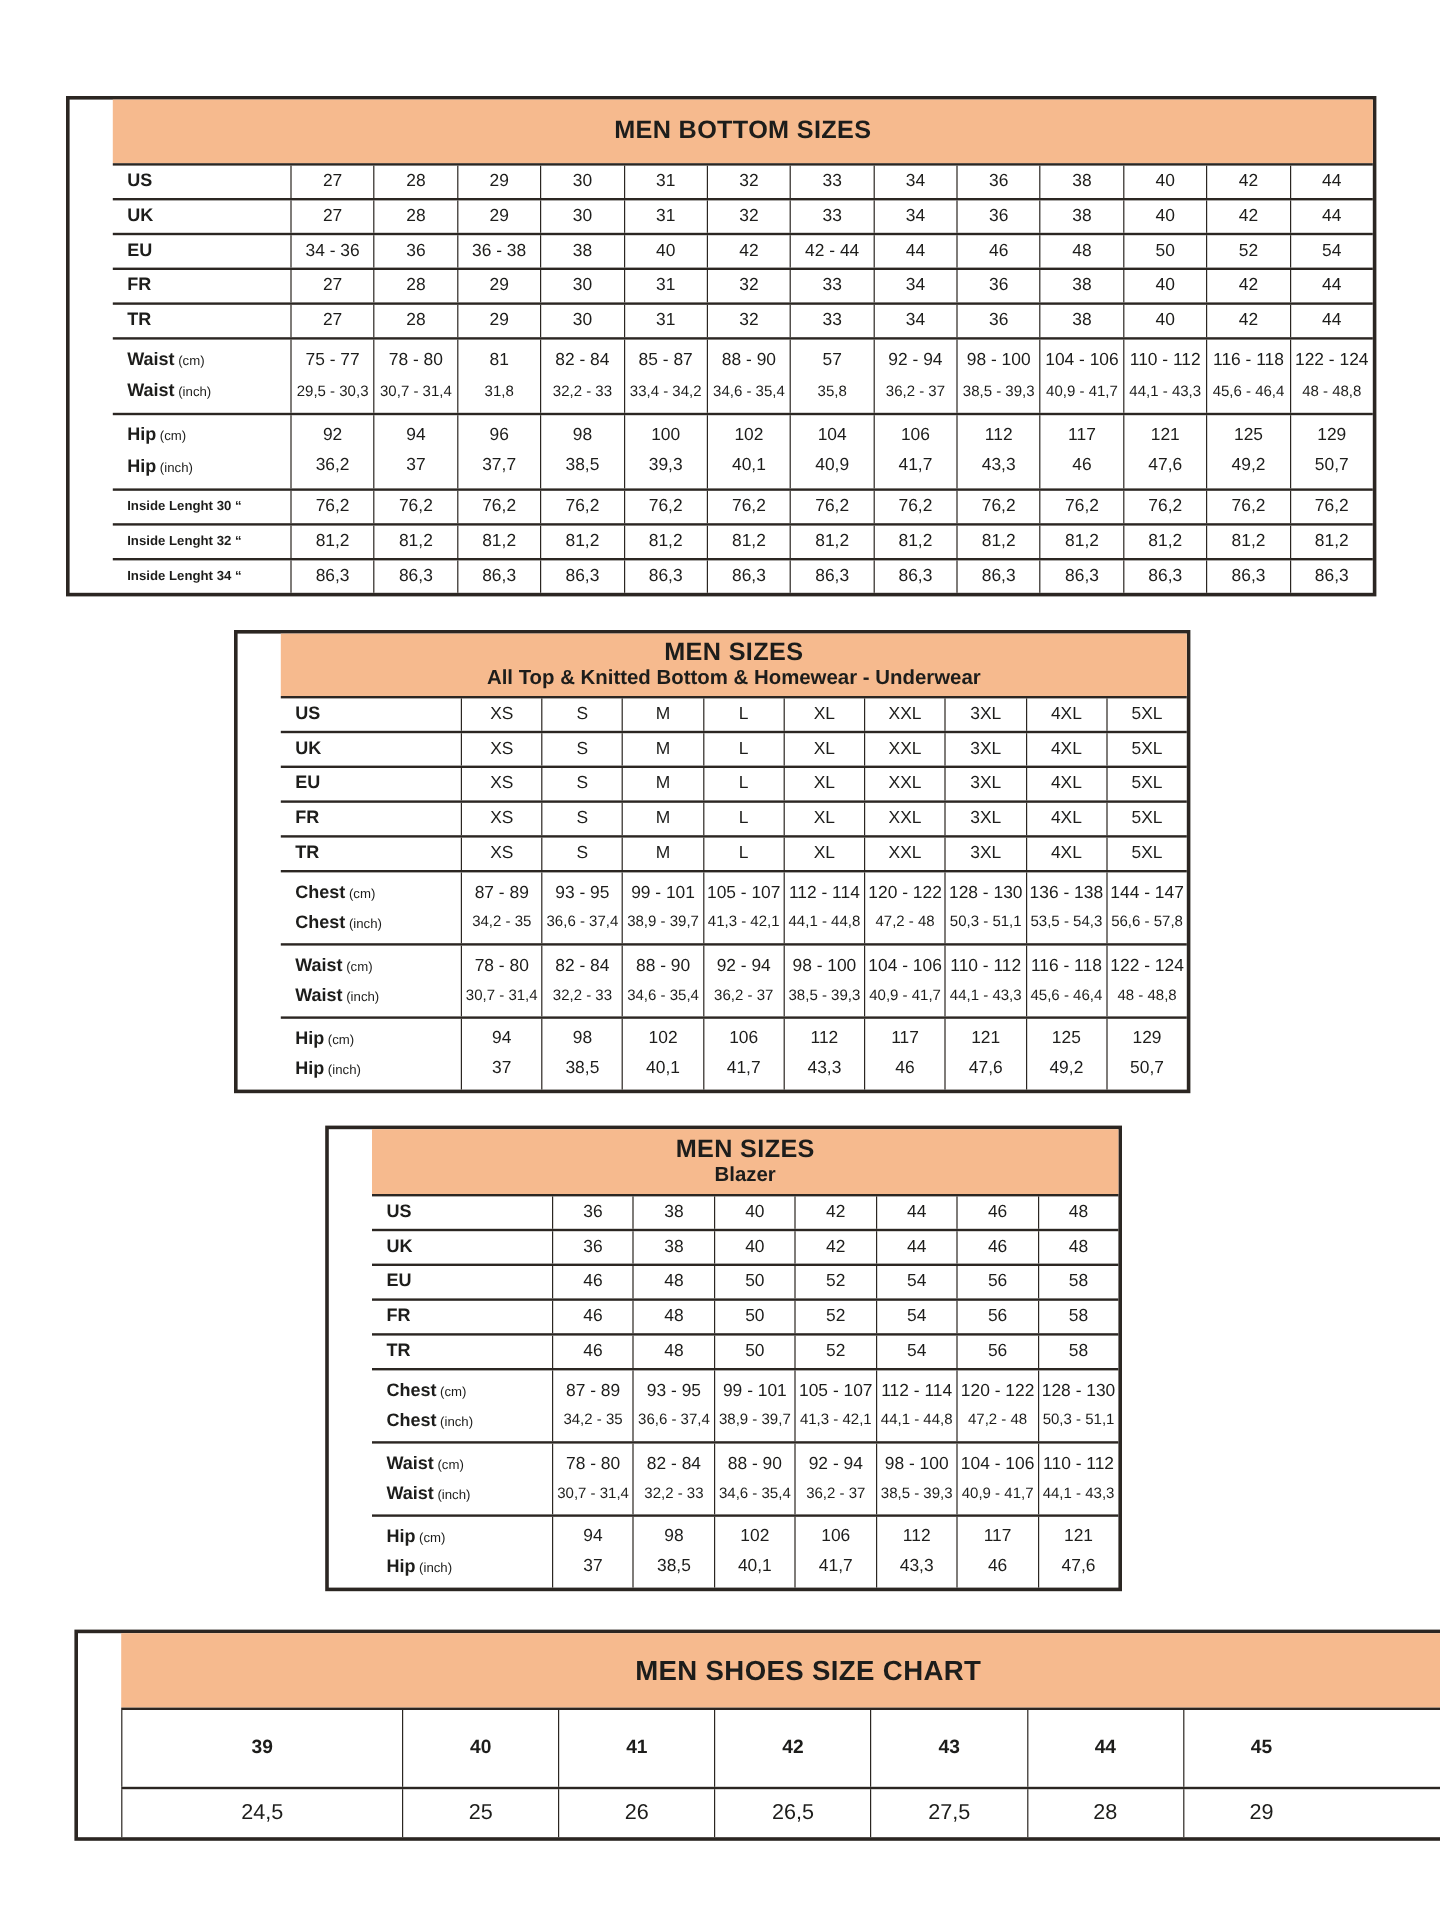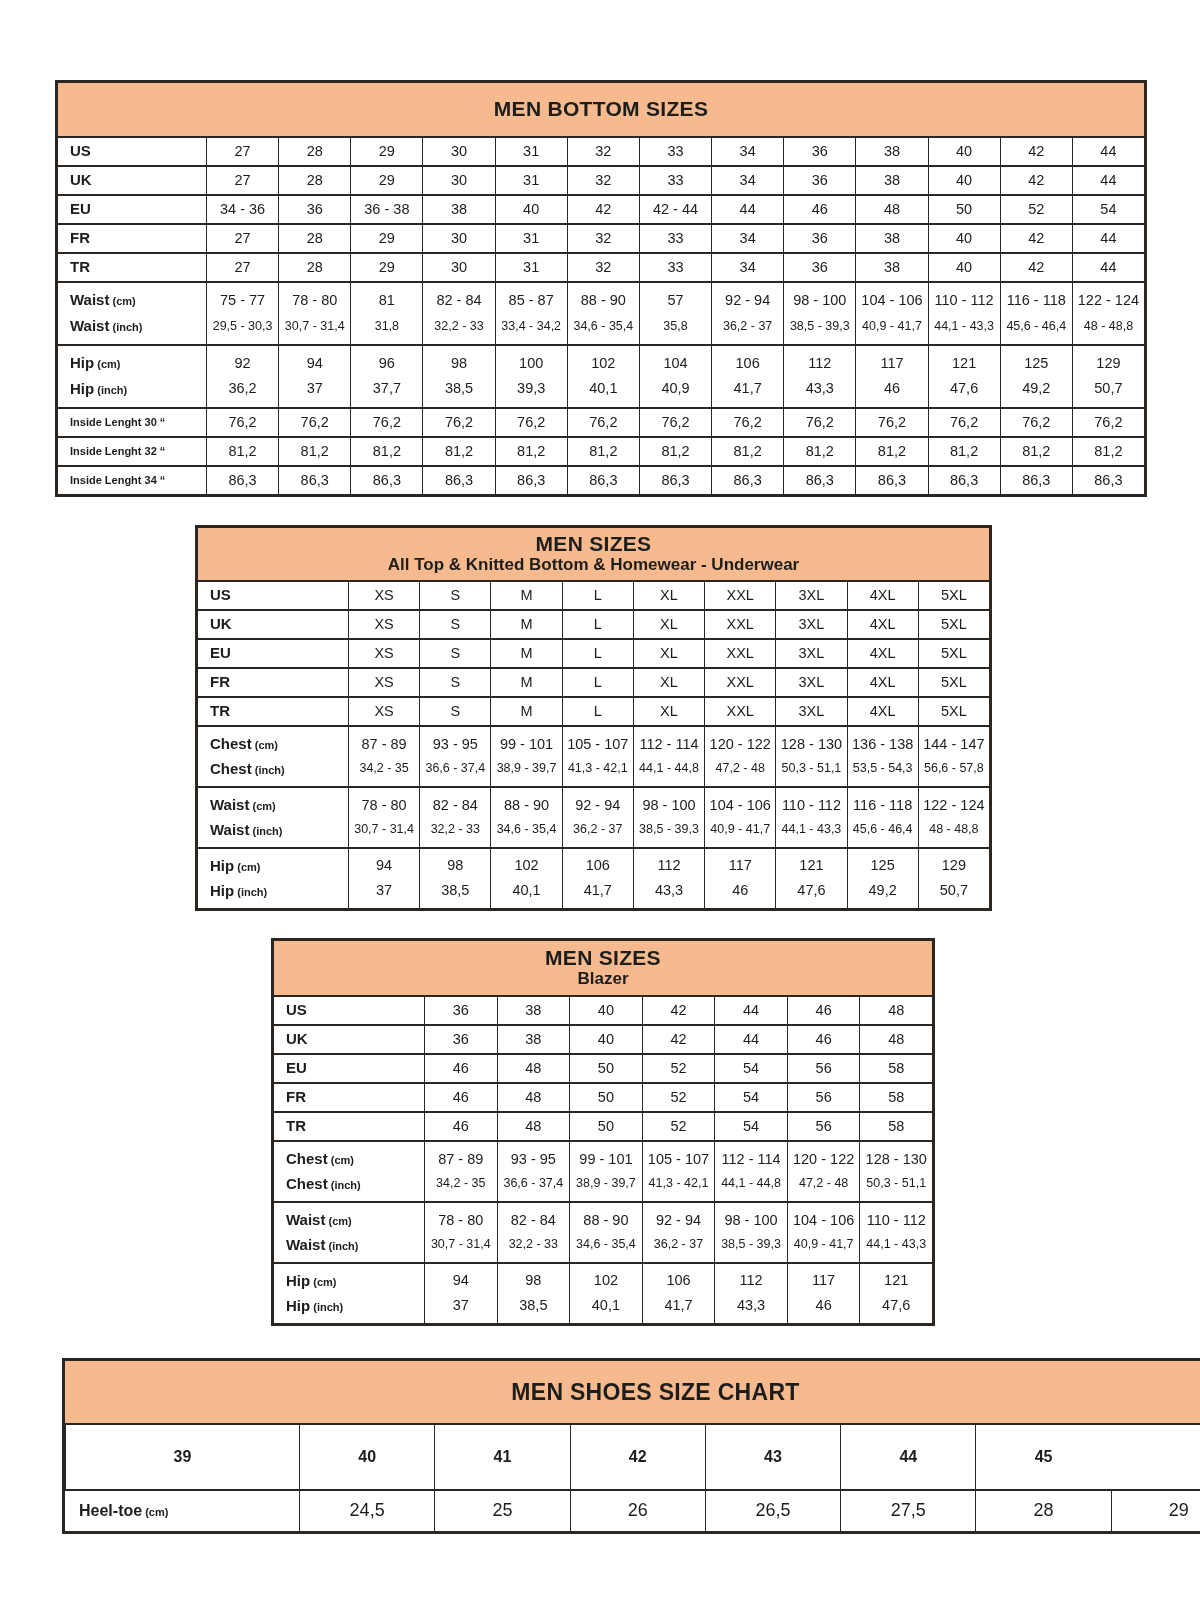--- a/index.html
+++ b/index.html
@@ -8,20 +8,21 @@
     background:var(--page-bg,#ffffff);
     font-family:"Liberation Sans",sans-serif;
     color:var(--text,#1d1d1b);
     overflow:hidden;
   }
   .size-table{
     position:absolute;
     box-sizing:border-box;
     border:3px solid var(--border,#2b2622);
     background:#fff;
+    padding-left:36px;
   }
   .t1{left:55px;top:80px;width:1092px;--labelw:148px;}
   .t2{left:195px;top:525px;width:797px;--labelw:150px;}
   .t3{left:271px;top:938px;width:664px;--labelw:150px;}
   .t4{left:62px;top:1358px;width:1187px;--labelw:234px;}
 
   .band{
     background:var(--header-fill,#f6ba8e);
     display:flex;flex-direction:column;align-items:center;justify-content:center;
     box-sizing:border-box;
@@ -52,21 +53,21 @@
   }
   .label-cell{align-items:flex-start;padding-left:12px;text-align:right;}
   .t4 .label-cell{padding-left:14px;}
   .value-cell{
     align-items:center;
     border-left:1.5px solid var(--border,#2b2622);
   }
   .lbl{font-weight:bold;font-size:15px;line-height:1.1;white-space:nowrap;}
   .lbl.sm{font-size:11px;}
   .t4 .lbl{font-size:16px;}
-  .unit{font-size:11px;font-weight:bold;}
+  .unit{font-size:11px;font-weight:normal;}
   .val{line-height:1.1;white-space:nowrap;text-align:center;}
   .val.plain{font-size:14.5px;}
   .val.inch{font-size:12.5px;}
   .val.bold{font-size:16px;font-weight:bold;}
   .t4 .val.plain{font-size:18px;text-align:center;}
 </style>
 </head>
 <body>
 
 <div class="page">
@@ -1094,23 +1095,20 @@
           <div class="val bold">43</div>
         </div>
         <div class="cell value-cell">
           <div class="val bold">44</div>
         </div>
         <div class="cell value-cell">
           <div class="val bold">45</div>
         </div>
       </div>
       <div class="section single" style="grid-template-columns: var(--labelw) repeat(7,1fr);">
-        <div class="cell label-cell">
-          <div class="lbl"><span>Heel-toe</span><span class="unit"> (cm)</span></div>
-        </div>
         <div class="cell value-cell">
           <div class="val plain">24,5</div>
         </div>
         <div class="cell value-cell">
           <div class="val plain">25</div>
         </div>
         <div class="cell value-cell">
           <div class="val plain">26</div>
         </div>
         <div class="cell value-cell">

